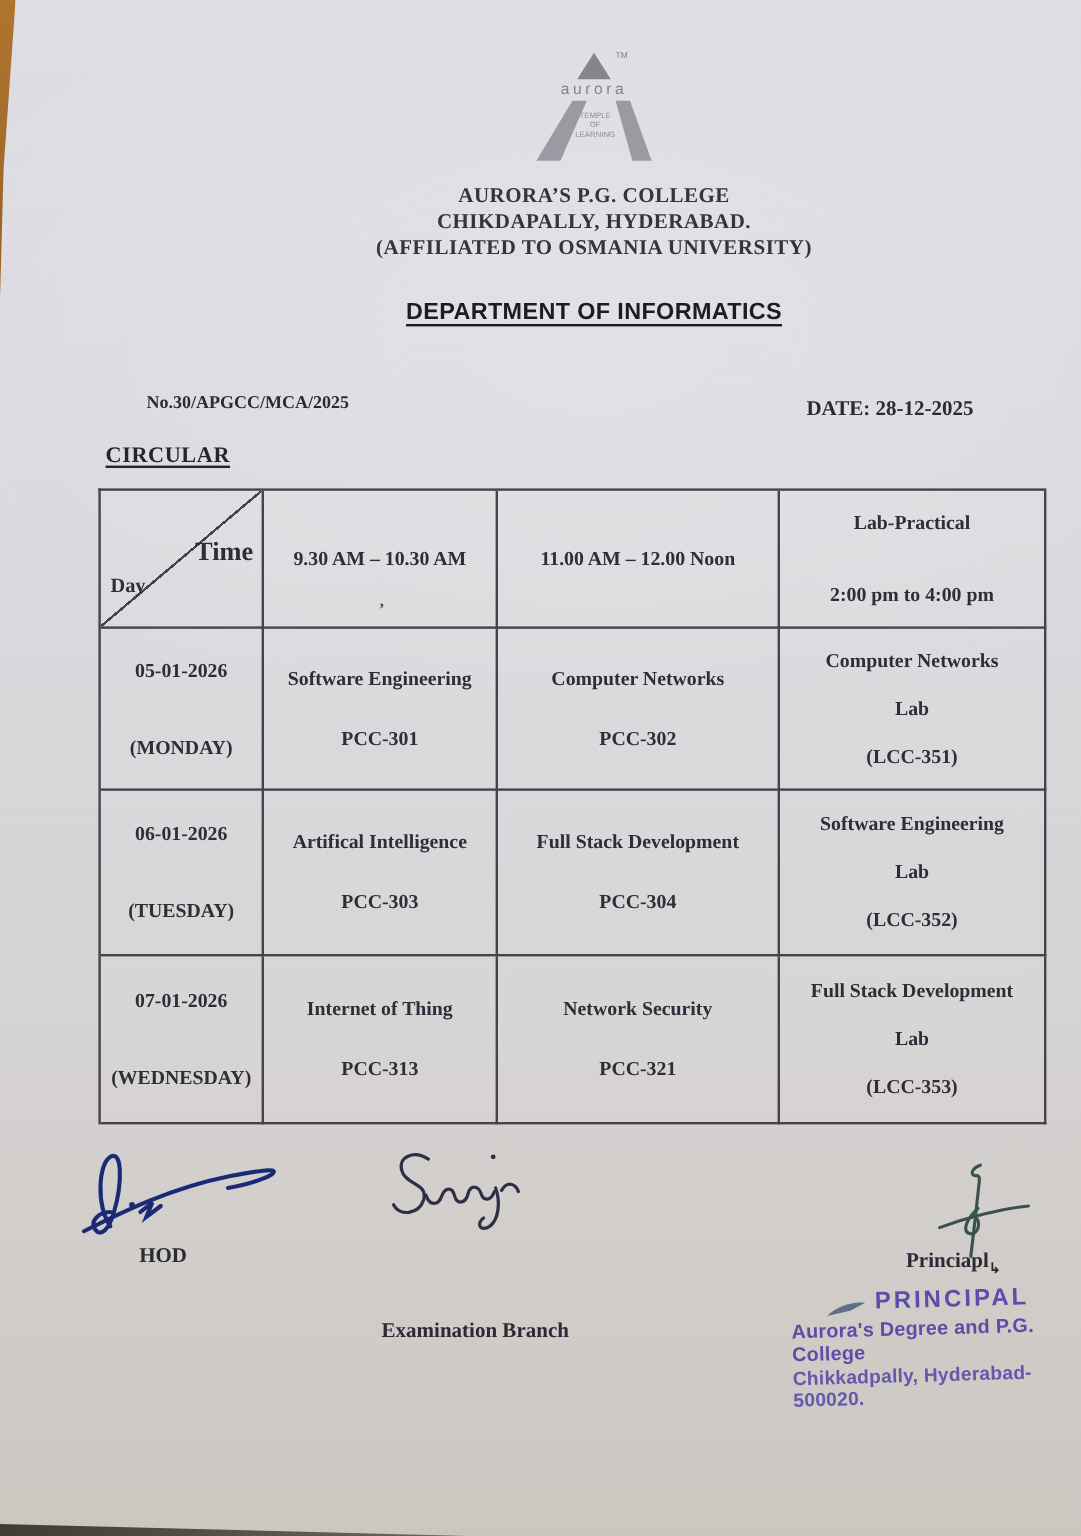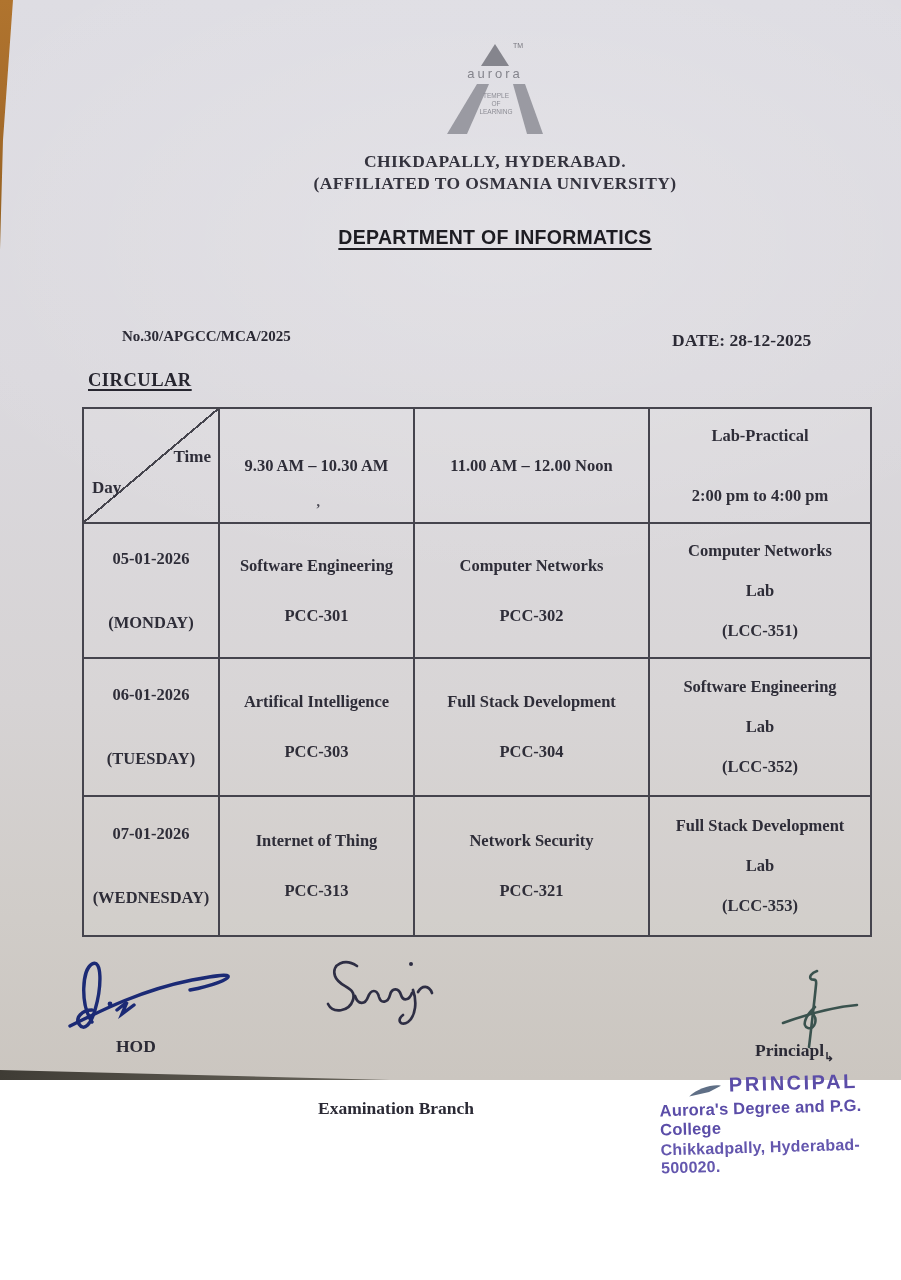--- a/index.html
+++ b/index.html
@@ -2,21 +2,21 @@
 <html><head>
 <meta charset="utf-8">
 <style>
   html,body{margin:0;padding:0;}
   body{
     width:901px;height:1280px;
     font-family:"Liberation Serif", serif;
     overflow:hidden;
   }
   .page{
-    position:relative;width:901px;height:1080px;
+    position:relative;width:901px;height:1280px;
     background:
       radial-gradient(ellipse 900px 500px at 55% 22%, rgba(255,255,255,.18), rgba(255,255,255,0) 70%),
       linear-gradient(180deg,#dedde3 0%,#dbd9de 35%,#d6d3d4 65%,#d0ccc8 85%,#cbc6c0 100%);
     color:#2e2d38;
   }
   
   .wood-edge{
     position:absolute;left:0;top:0;width:16px;height:250px;
     background:linear-gradient(180deg,#b0742e 0%,#a86d2b 40%,#93601f 100%);
     clip-path:polygon(0 0,13px 0,3px 140px,0 250px);
@@ -59,21 +59,21 @@
     position:relative;
     display:flex;flex-direction:column;align-items:center;justify-content:center;
     font-weight:bold;color:#2e2d38;text-align:center;padding:4px 6px;box-sizing:border-box;
   }
   .corner{
     background:
       linear-gradient(to bottom right,
         rgba(0,0,0,0) calc(50% - 1px), #45444d calc(50% - 1px),
         #45444d calc(50% + 1px), rgba(0,0,0,0) calc(50% + 1px));
   }
-  .corner .time-lbl{position:absolute;top:38px;right:7px;font-size:17px;}
+  .corner .time-lbl{position:absolute;top:38px;right:7px;font-size:22px;}
   .corner .day-lbl{position:absolute;bottom:24px;left:8px;font-size:17px;}
   .head{font-size:16.5px;}
   .slot1-mark{position:absolute;bottom:12px;left:50%;font-size:14px;color:#4a4954;}
   .subj{font-size:16.5px;line-height:20px;}
   .code{font-size:16.5px;margin-top:30px;}
   .datecell .date{font-size:16.5px;}
   .datecell .day{font-size:16.5px;margin-top:44px;}
   .labcell .l2{margin-top:20px;}
   .labcell .l3{margin-top:20px;text-align:center;}
   .head .l2{margin-top:40px;}
@@ -118,20 +118,21 @@
 
         <polygon points="82,48 94,48 112,98 96,98" fill="#9a9aa2"></polygon>
 
         <text x="65" y="62" font-size="6.5" fill="#8c8c94" text-anchor="middle" font-family="Liberation Sans, sans-serif">TEMPLE</text>
         <text x="65" y="70" font-size="6.5" fill="#8c8c94" text-anchor="middle" font-family="Liberation Sans, sans-serif">OF</text>
         <text x="65" y="78" font-size="6.5" fill="#8c8c94" text-anchor="middle" font-family="Liberation Sans, sans-serif">LEARNING</text>
       </svg>
     </div>
 
     <div class="college-lines">
+      <div>AURORA’S P.G. COLLEGE</div>
       <div>CHIKDAPALLY, HYDERABAD.</div>
       <div>(AFFILIATED TO OSMANIA UNIVERSITY)</div>
     </div>
 
     <div class="dept">DEPARTMENT OF INFORMATICS</div>
   </div>
 
   <div class="ref-no">No.30/APGCC/MCA/2025</div>
   <div class="date-line">DATE: 28-12-2025</div>
 

